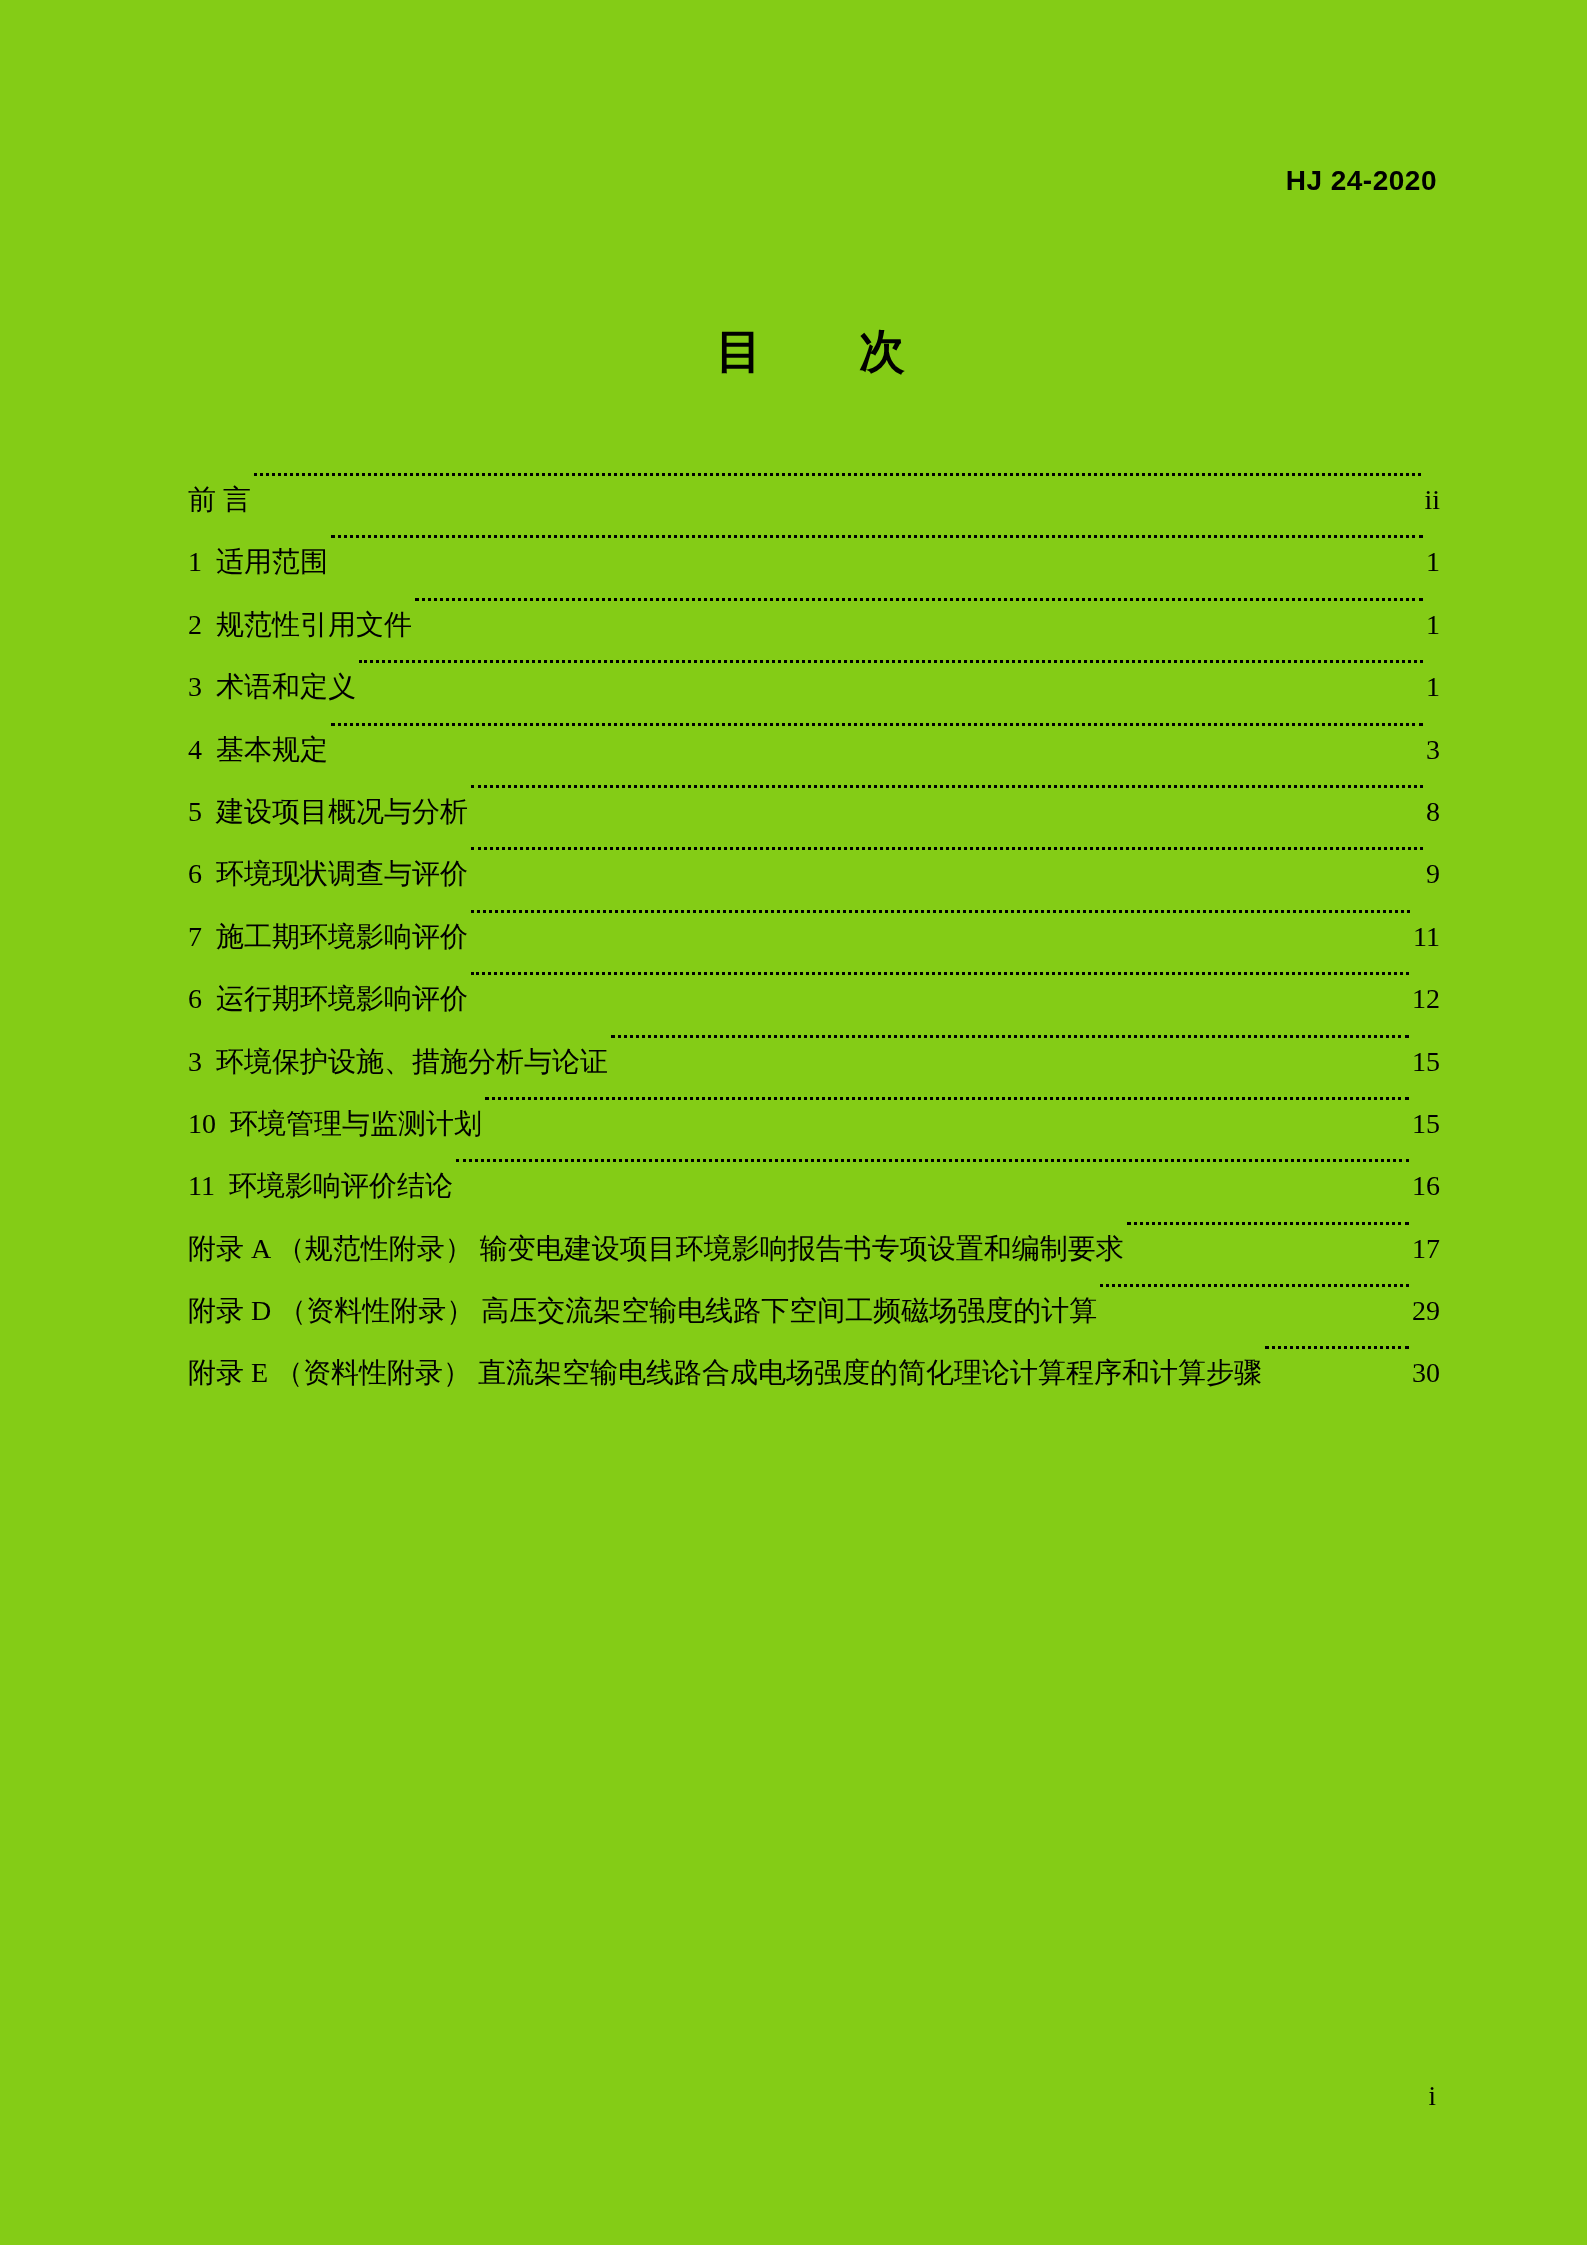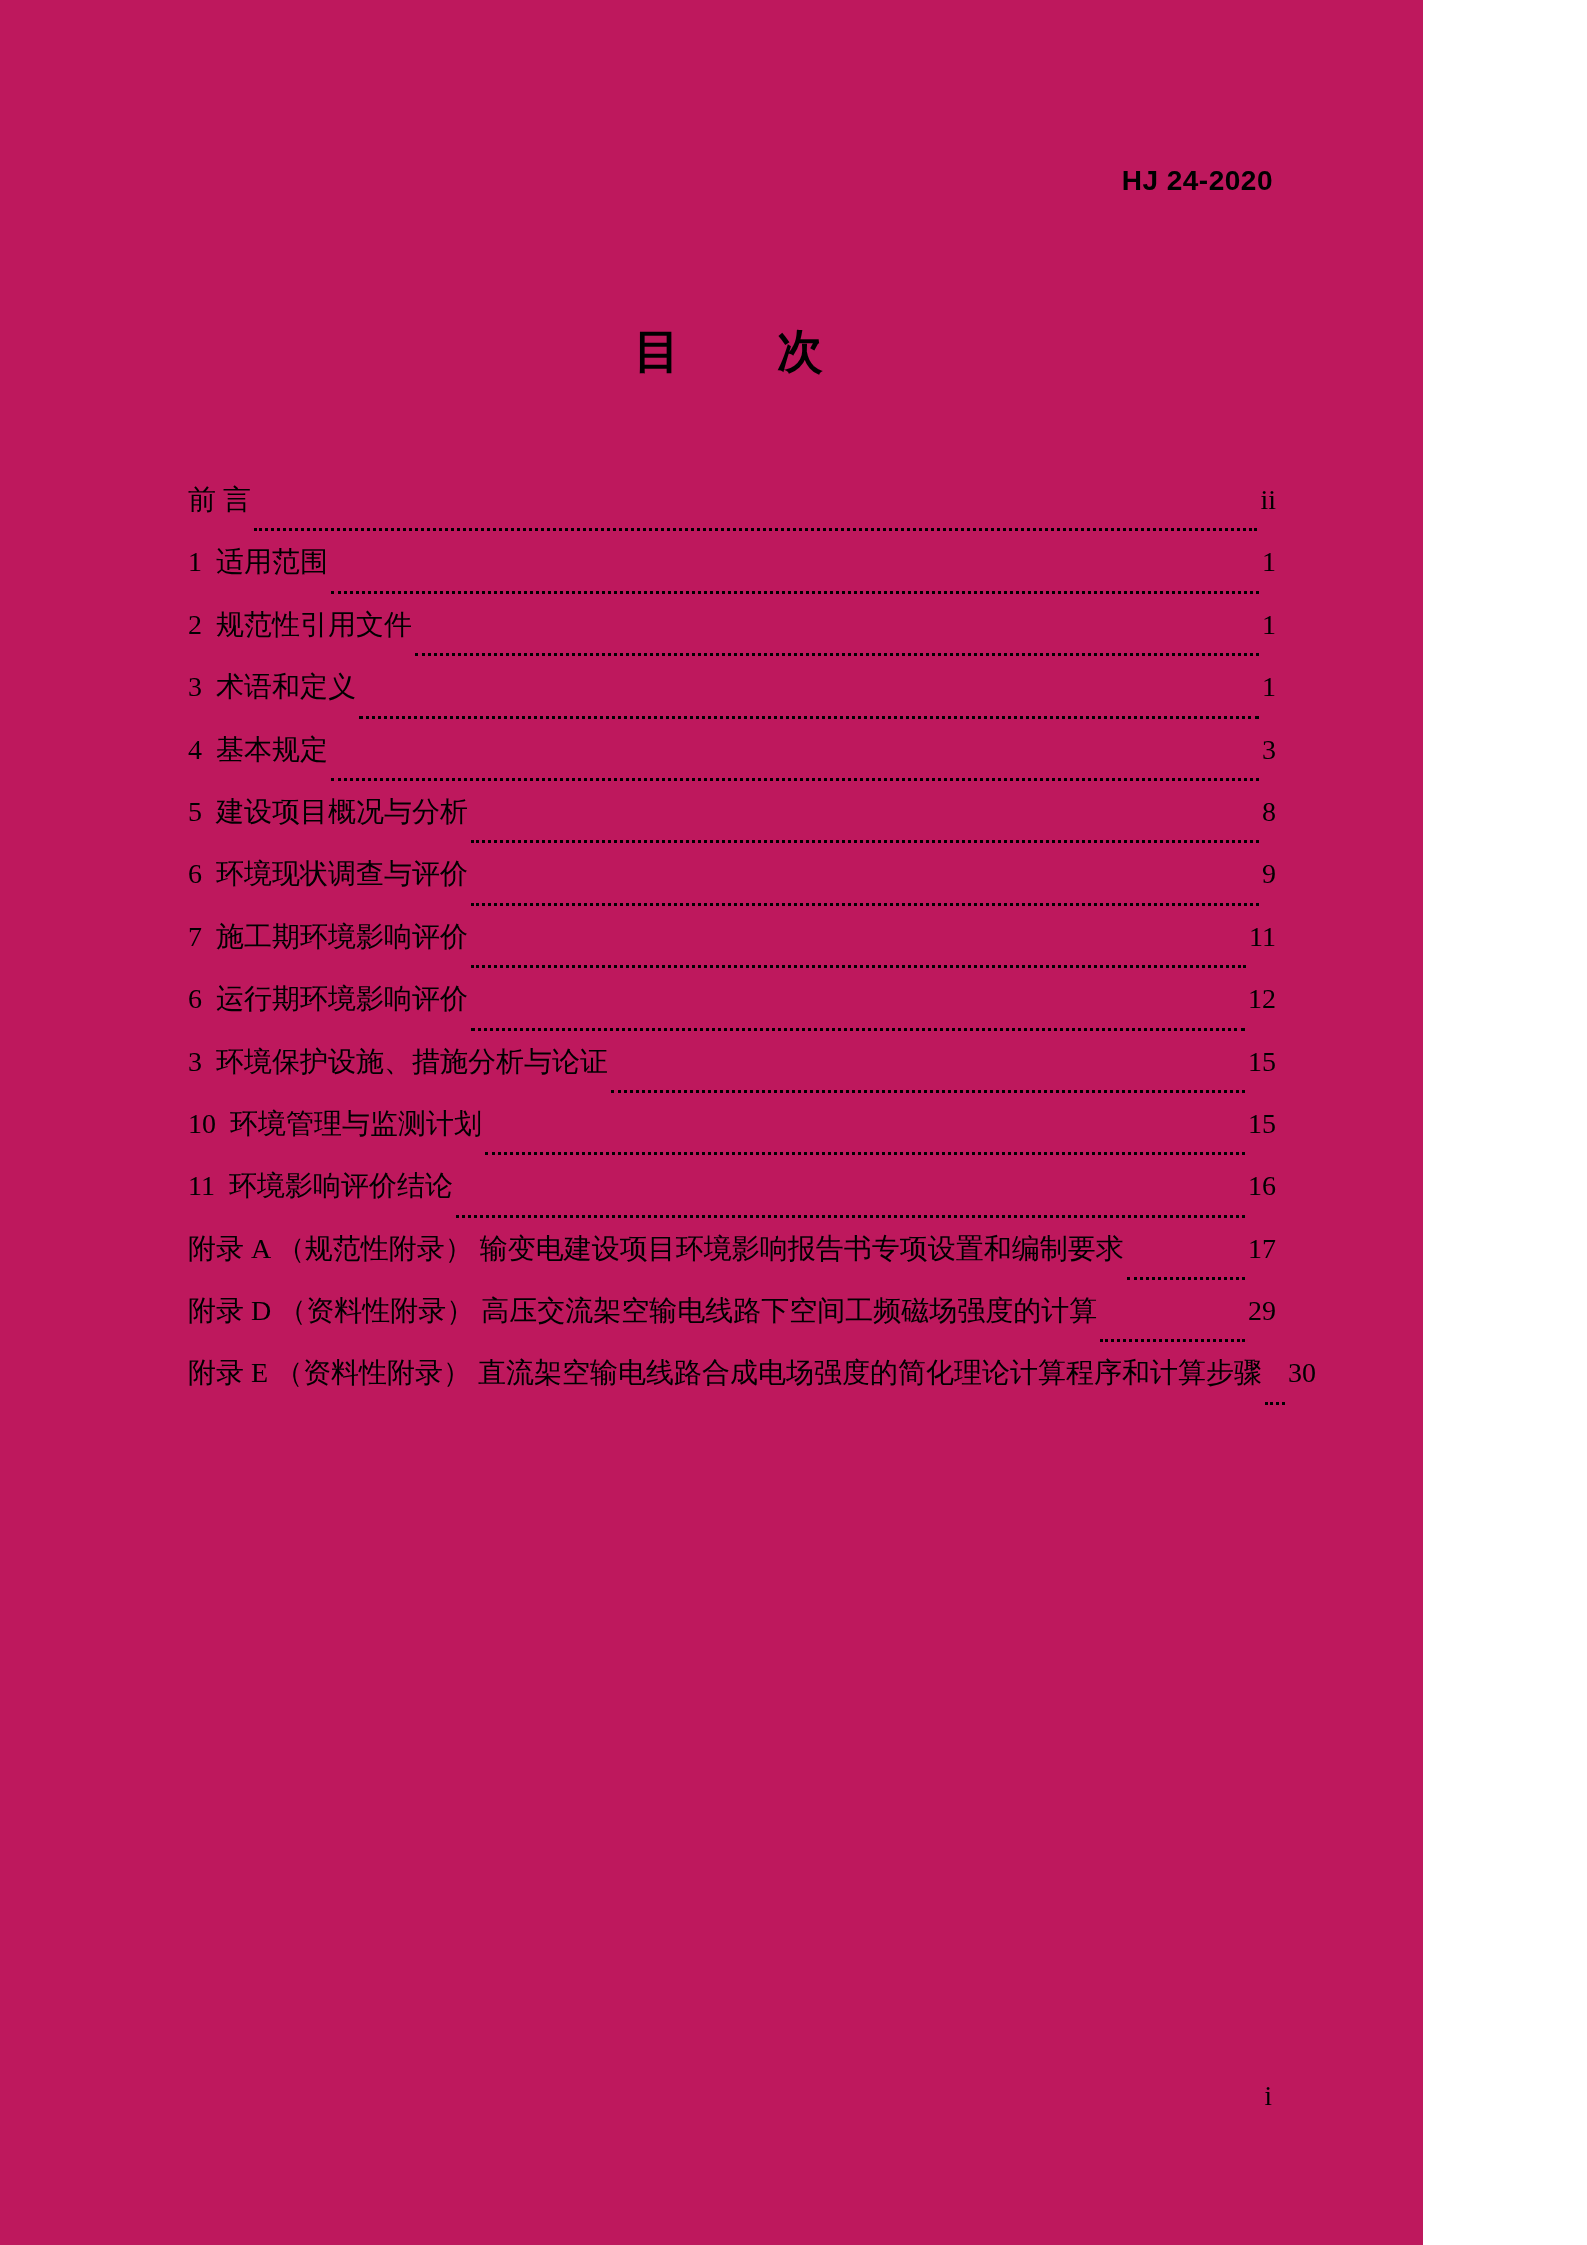--- a/index.html
+++ b/index.html
@@ -2,23 +2,23 @@
 <html><head>
 <meta charset="utf-8">
 <style>
   html, body {
     margin: 0;
     padding: 0;
     background: #ffffff;
   }
   .page {
     position: relative;
-    width: 1423px;
+    width: 1587px;
     height: 2245px;
-    background: #be185d;
+    background: #84cc16;
     color: #000000;
     font-family: "Liberation Serif", "DejaVu Serif", serif;
     overflow: hidden;
   }
   .header-code {
     position: absolute;
     top: 167px;
     right: 150px;
     font-family: "Liberation Sans", "DejaVu Sans", sans-serif;
     font-weight: 700;
@@ -42,21 +42,21 @@
     white-space: pre;
   }
   .toc {
     position: absolute;
     top: 469px;
     left: 188px;
     right: 147px;
   }
   .toc-row {
     display: flex;
-    align-items: flex-end;
+    align-items: flex-start;
     height: 62.4px;
     line-height: 62.4px;
     font-size: 28px;
     white-space: pre;
   }
   .toc-label {
     flex: 0 0 auto;
   }
   .toc-leader {
     flex: 1 1 auto;

